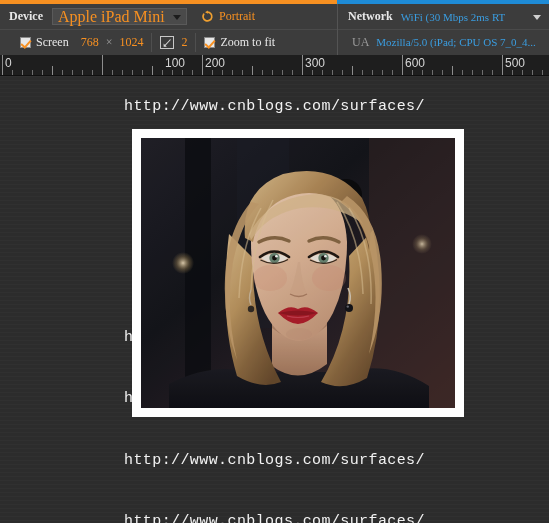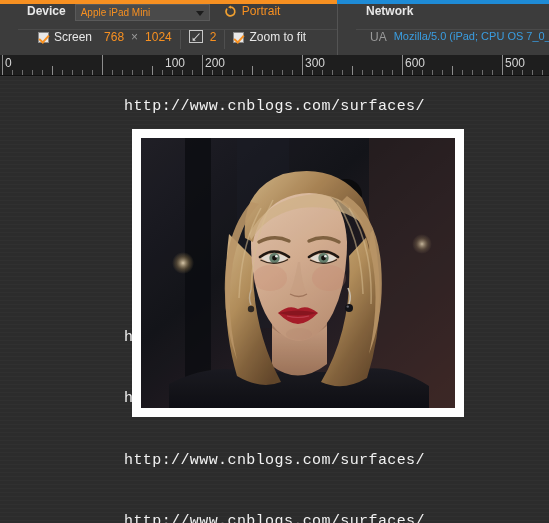--- a/index.html
+++ b/index.html
@@ -45,25 +45,26 @@
   .panel-network {
     position: absolute;
     top: 0; left: 337px;
     width: 212px; height: 51px;
     background: #3c3c3c;
     border-left: 1px solid #545454;
   }
 
   .tb-row {
     position: absolute;
-    left: 18px;
+    left: 0;
     width: 100%;
     height: 25px;
     display: flex;
-    align-items: flex-start;
+    align-items: center;
+    font-family: Liberation Serif, serif;
   }
   .tb-row-1 { top: 0; }
   .tb-row-2 { top: 25px; border-top: 1px solid #4a4a4a; }
 
   .lbl-white {
     color: #e8e8e8;
     font-size: 12px;
     font-weight: bold;
   }
   .lbl-gray {
@@ -81,21 +82,21 @@
     width: 135px; height: 17px;
     background: #4a4a4a;
     border: 1px solid #5a5a5a;
     display: flex;
     align-items: center;
     padding-left: 5px;
     margin-left: 9px;
   }
   .device-select .dsel-label {
     color: #f79021;
-    font-size: 10px;
+    font-size: 16px;
     white-space: nowrap;
   }
   .caret {
     position: absolute;
     right: 5px; top: 50%;
     margin-top: -2px;
     width: 0; height: 0;
     border-left: 4px solid transparent;
     border-right: 4px solid transparent;
     border-top: 5px solid #1c1c1c;
@@ -315,20 +316,24 @@
           <span class="lbl-white" style="font-weight:normal;">Zoom to fit</span>
         </div>
       </div>
     </div>
 
     <div class="panel-network">
 
       <div class="tb-row tb-row-1">
         <span class="lbl-white" style="margin-left:10px;">Network</span>
 
+        <div class="net-select">
+          <span class="nsel-label">WiFi (30 Mbps 2ms RT</span>
+          <span class="caret-net"></span>
+        </div>
       </div>
 
       <div class="tb-row tb-row-2">
         <span class="lbl-gray" style="margin-left:14px;">UA</span>
         <span class="ua-value">Mozilla/5.0 (iPad; CPU OS 7_0_4...</span>
       </div>
     </div>
   </div>
 
   <div class="ruler" id="ruler">

